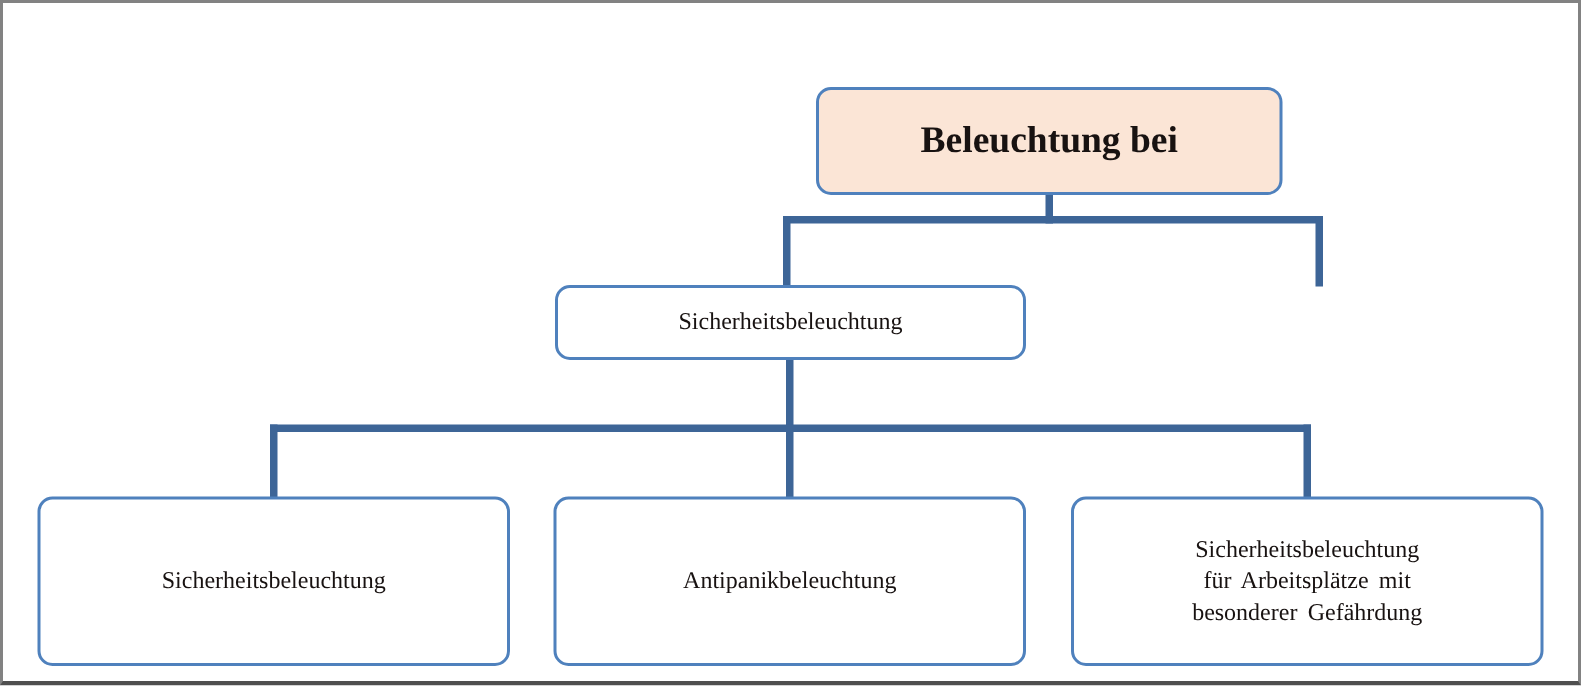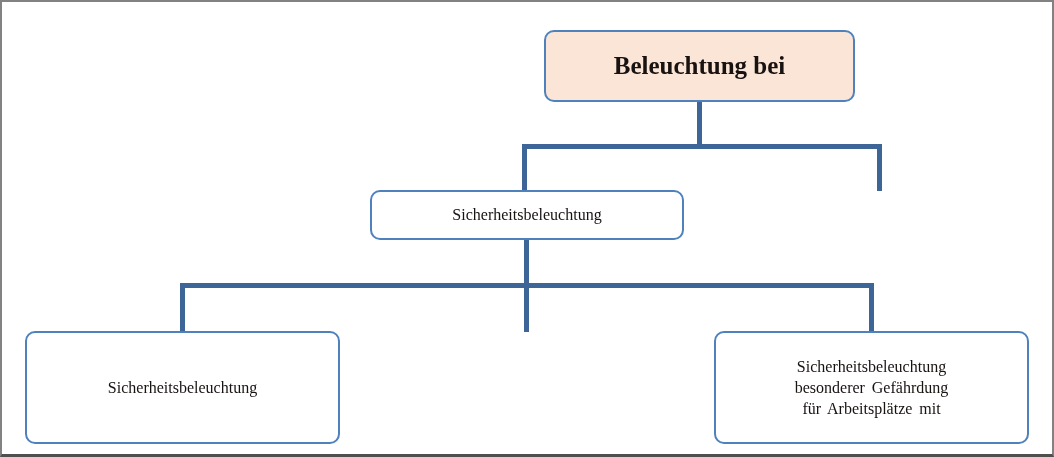--- a/index.html
+++ b/index.html
@@ -35,20 +35,21 @@
     justify-content: center;
     text-align: center;
     font-size: 16px;
     line-height: 1.32;
   }
   .node--root {
     background: var(--root-fill);
     font-weight: bold;
     font-size: 25px;
     line-height: 1.35;
+    margin-top: 28px;
   }
   .node--wide-words { word-spacing: 0.18em; }
   .conn {
     position: absolute;
     background: var(--connector);
   }
   
   #node-root      { left: 542px; top: 28px;  width: 311px; height: 72px;  }
   #node-sicher    { left: 368px; top: 188px; width: 314px; height: 50px;  }
   #node-ersatz    { left: 720px; top: 188px; width: 314px; height: 50px;  }
@@ -85,20 +86,23 @@
 
   <div class="node" id="node-sicher">
     <span>Sicherheitsbeleuchtung</span>
   </div>
 
 
   <div class="node" id="node-rettung">
     <span>Sicherheitsbeleuchtung</span>
   </div>
 
+  <div class="node" id="node-antipanik">
+    <span>Antipanikbeleuchtung</span>
+  </div>
 
   <div class="node node--wide-words" id="node-arbeit">
     <span>Sicherheitsbeleuchtung</span>
+    <span>für Arbeitsplätze mit</span>
     <span>besonderer Gefährdung</span>
-    <span>für Arbeitsplätze mit</span>
   </div>
 
 </div>
 
 </body></html>

